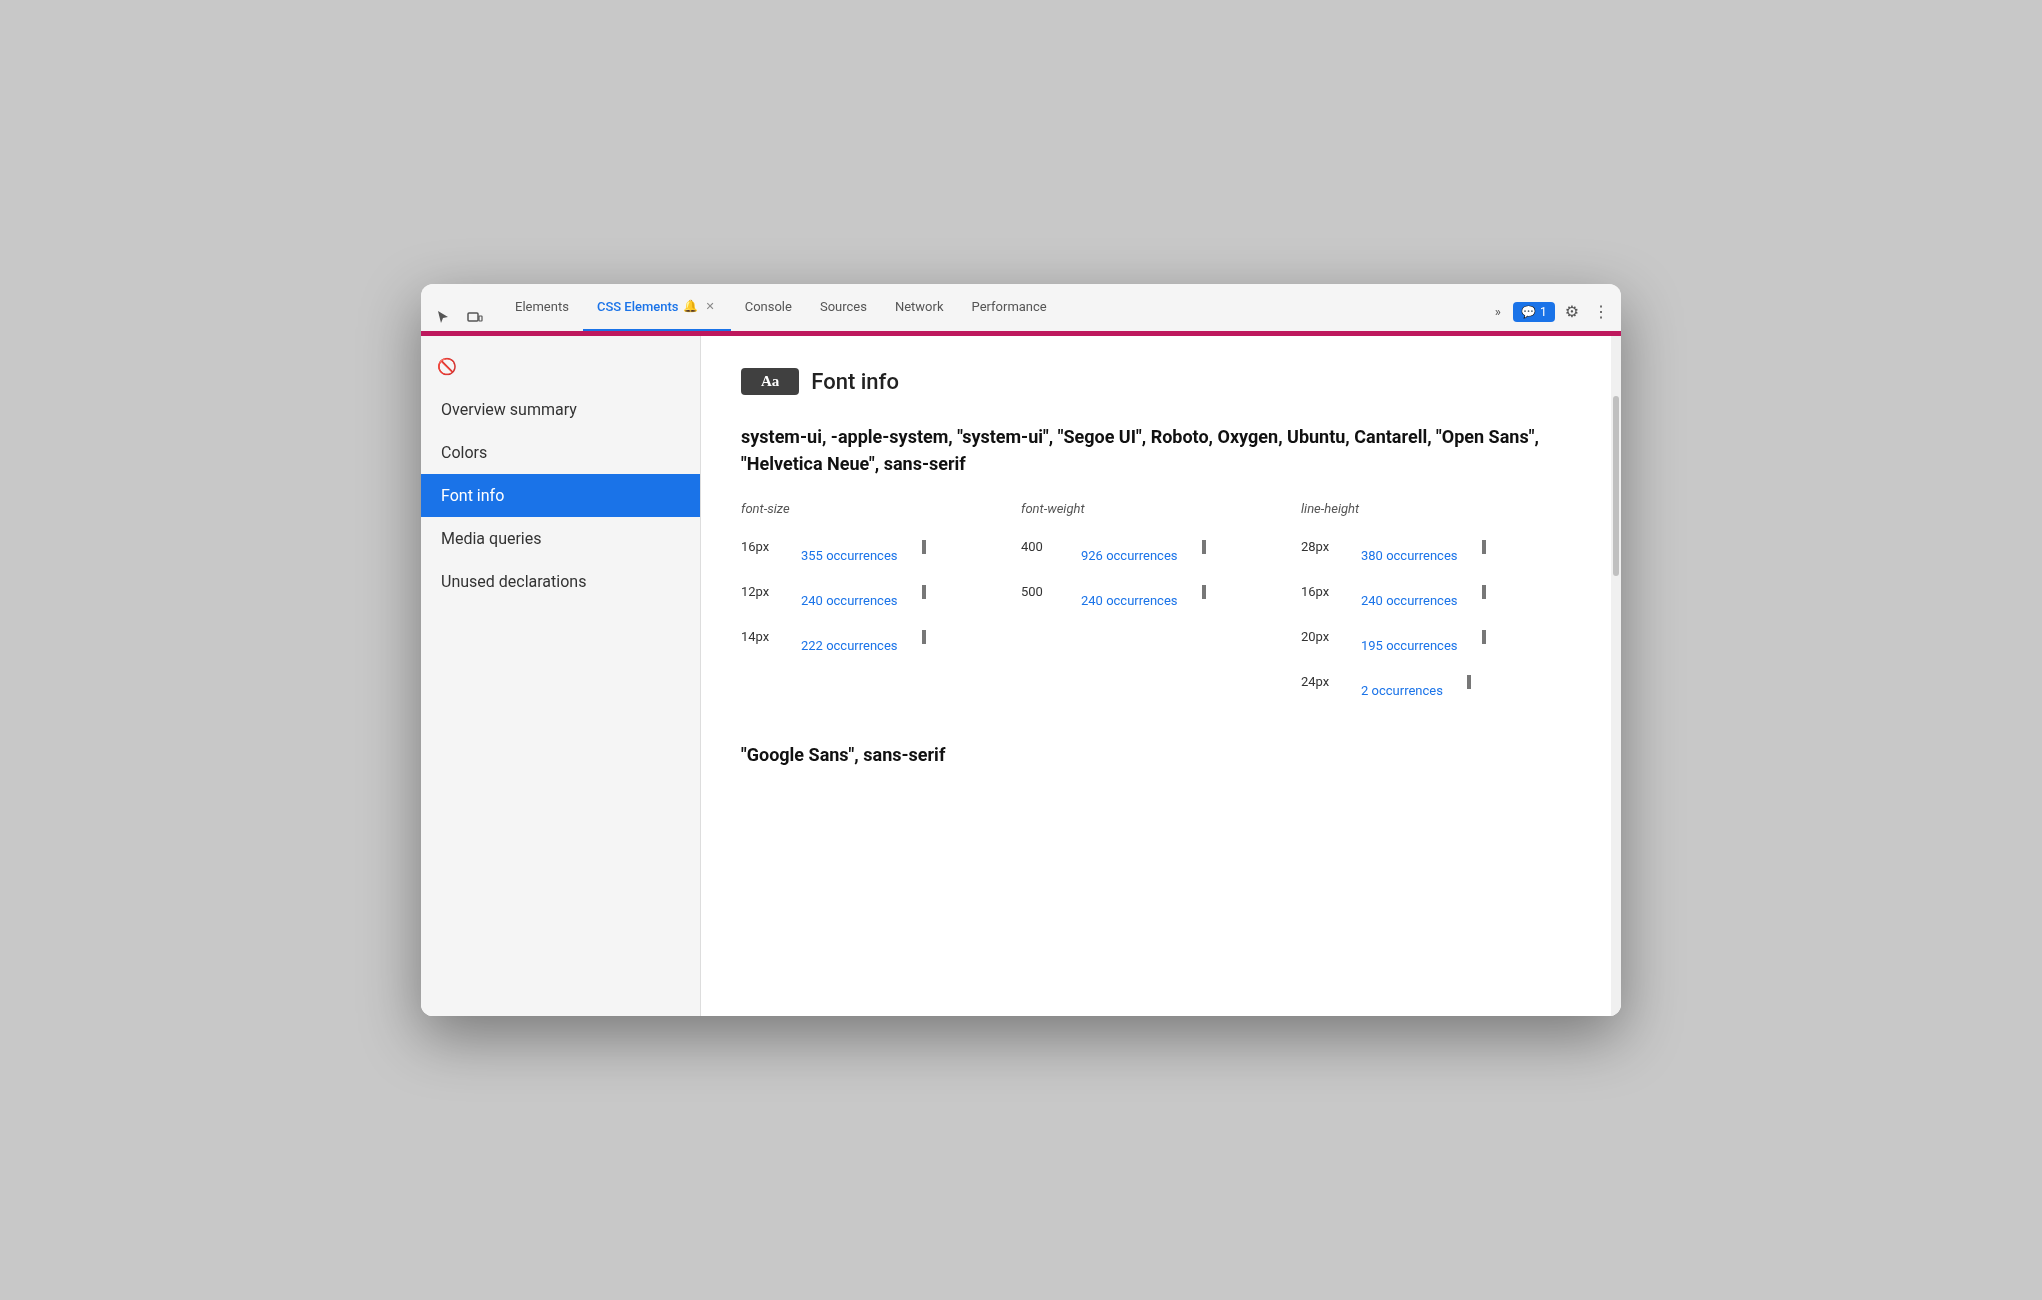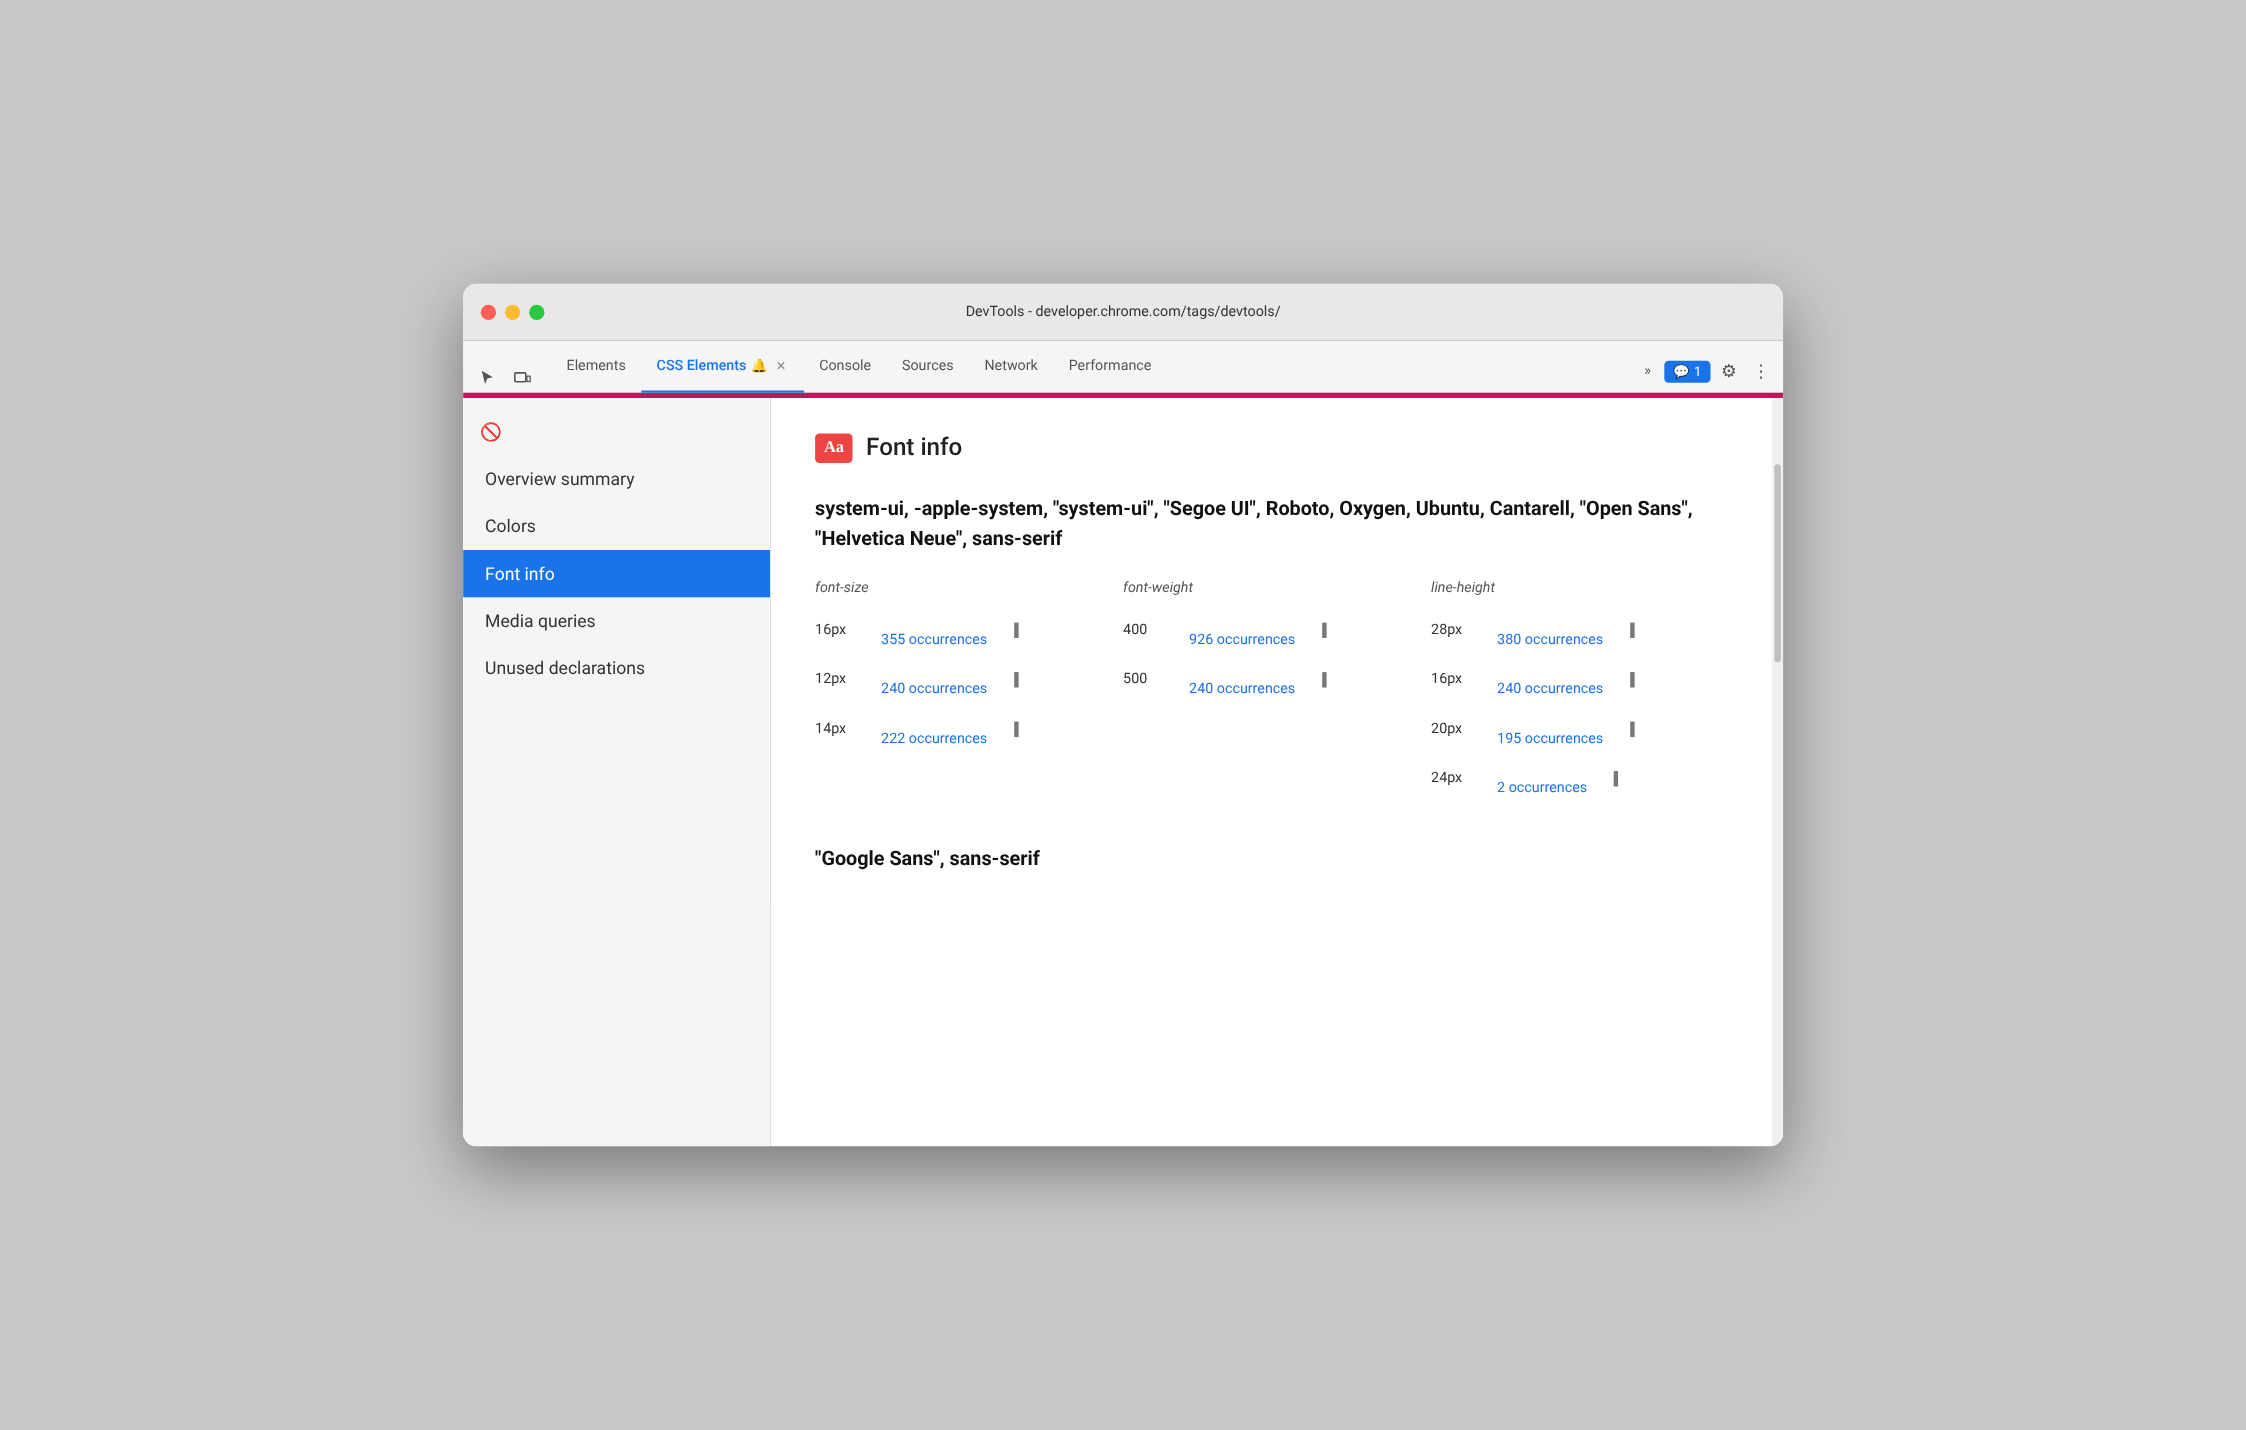--- a/index.html
+++ b/index.html
@@ -186,25 +186,25 @@
       padding: 32px 40px;
       background: white;
     }
     .section-header {
       display: flex;
       align-items: center;
       gap: 12px;
       margin-bottom: 28px;
     }
     .aa-icon {
-      background: #ef4444;
+      background: #404040;
       color: white;
       font-size: 15px;
       font-weight: bold;
-      padding: 5px 8px;
+      padding: 5px 20px;
       border-radius: 4px;
       font-family: serif;
     }
     .section-title {
       font-size: 22px;
       font-weight: 500;
       color: #222;
     }
     .font-family-name {
       font-size: 18px;
@@ -263,28 +263,20 @@
       position: relative;
       flex: 1;
       overflow: hidden;
     }
   </style>
 </head>
 <body>
 
 <div class="window">
 
-  <div class="title-bar">
-    <div class="traffic-lights">
-      <div class="traffic-light tl-close"></div>
-      <div class="traffic-light tl-minimize"></div>
-      <div class="traffic-light tl-maximize"></div>
-    </div>
-    <div class="window-title">DevTools - developer.chrome.com/tags/devtools/</div>
-  </div>
 
   <div class="tab-bar">
     <div class="tab-bar-left">
       <button class="icon-btn">
         <svg width="16" height="16" viewBox="0 0 16 16" fill="none">
           <path d="M3 2l10 6-5 1-2 5z" fill="#555"></path>
         </svg>
       </button>
       <button class="icon-btn">
         <svg width="16" height="16" viewBox="0 0 16 16" fill="none">

